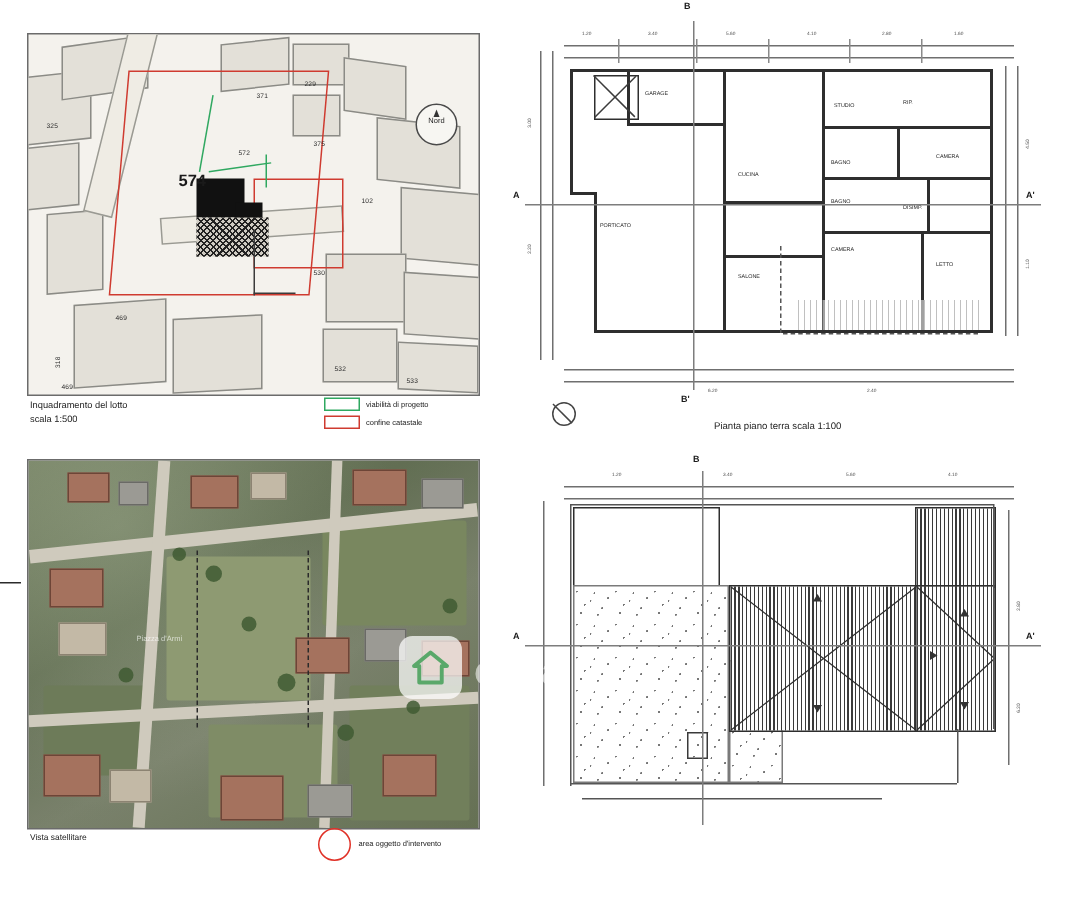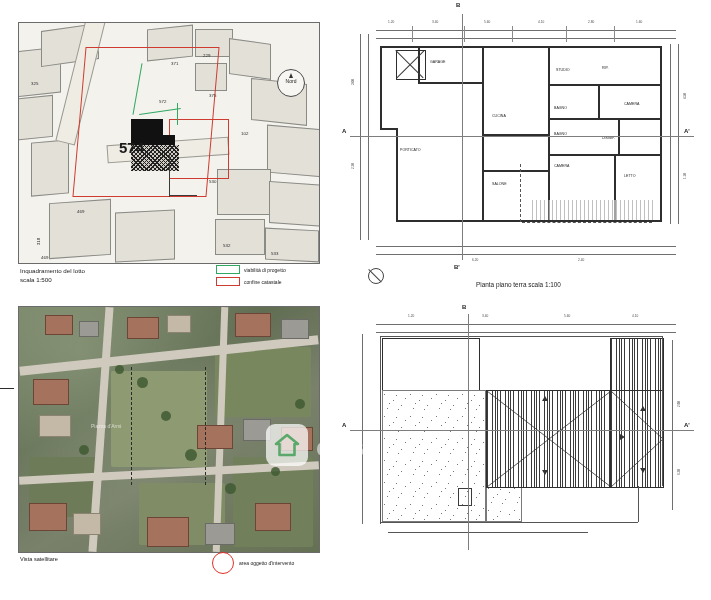--- a/index.html
+++ b/index.html
@@ -154,21 +154,21 @@
     <div class="greenline" style="left:118px;top:40px;width:1.4px;height:52px;transform:rotate(10deg);"></div>
     <div class="greenline" style="left:120px;top:88px;width:42px;height:1.4px;transform:rotate(-8deg);"></div>
     <div class="greenline" style="left:158px;top:80px;width:1.4px;height:22px;"></div>
 
     <div class="building" style="left:112px;top:96px;width:32px;height:26px;"></div>
     <div class="building" style="left:138px;top:112px;width:18px;height:14px;"></div>
     <div class="hatch" style="left:112px;top:122px;width:48px;height:26px;"></div>
     <div class="thin" style="left:150px;top:130px;width:1px;height:44px;"></div>
     <div class="thin" style="left:150px;top:172px;width:28px;height:1px;"></div>
 
-    <div class="lblb" style="left:100px;top:92px;font-size:15px;margin-top:24px;">574</div>
+    <div class="lblb" style="left:100px;top:92px;font-size:11px;">574</div>
     <div class="lbl" style="left:184px;top:30px;">229</div>
     <div class="lbl" style="left:152px;top:38px;">371</div>
     <div class="lbl" style="left:140px;top:76px;">572</div>
     <div class="lbl" style="left:190px;top:70px;">375</div>
     <div class="lbl" style="left:12px;top:58px;">325</div>
     <div class="lbl" style="left:16px;top:216px;transform:rotate(-90deg);">318</div>
     <div class="lbl" style="left:58px;top:186px;">469</div>
     <div class="lbl" style="left:22px;top:232px;">469</div>
     <div class="lbl" style="left:190px;top:156px;">530</div>
     <div class="lbl" style="left:204px;top:220px;">532</div>

